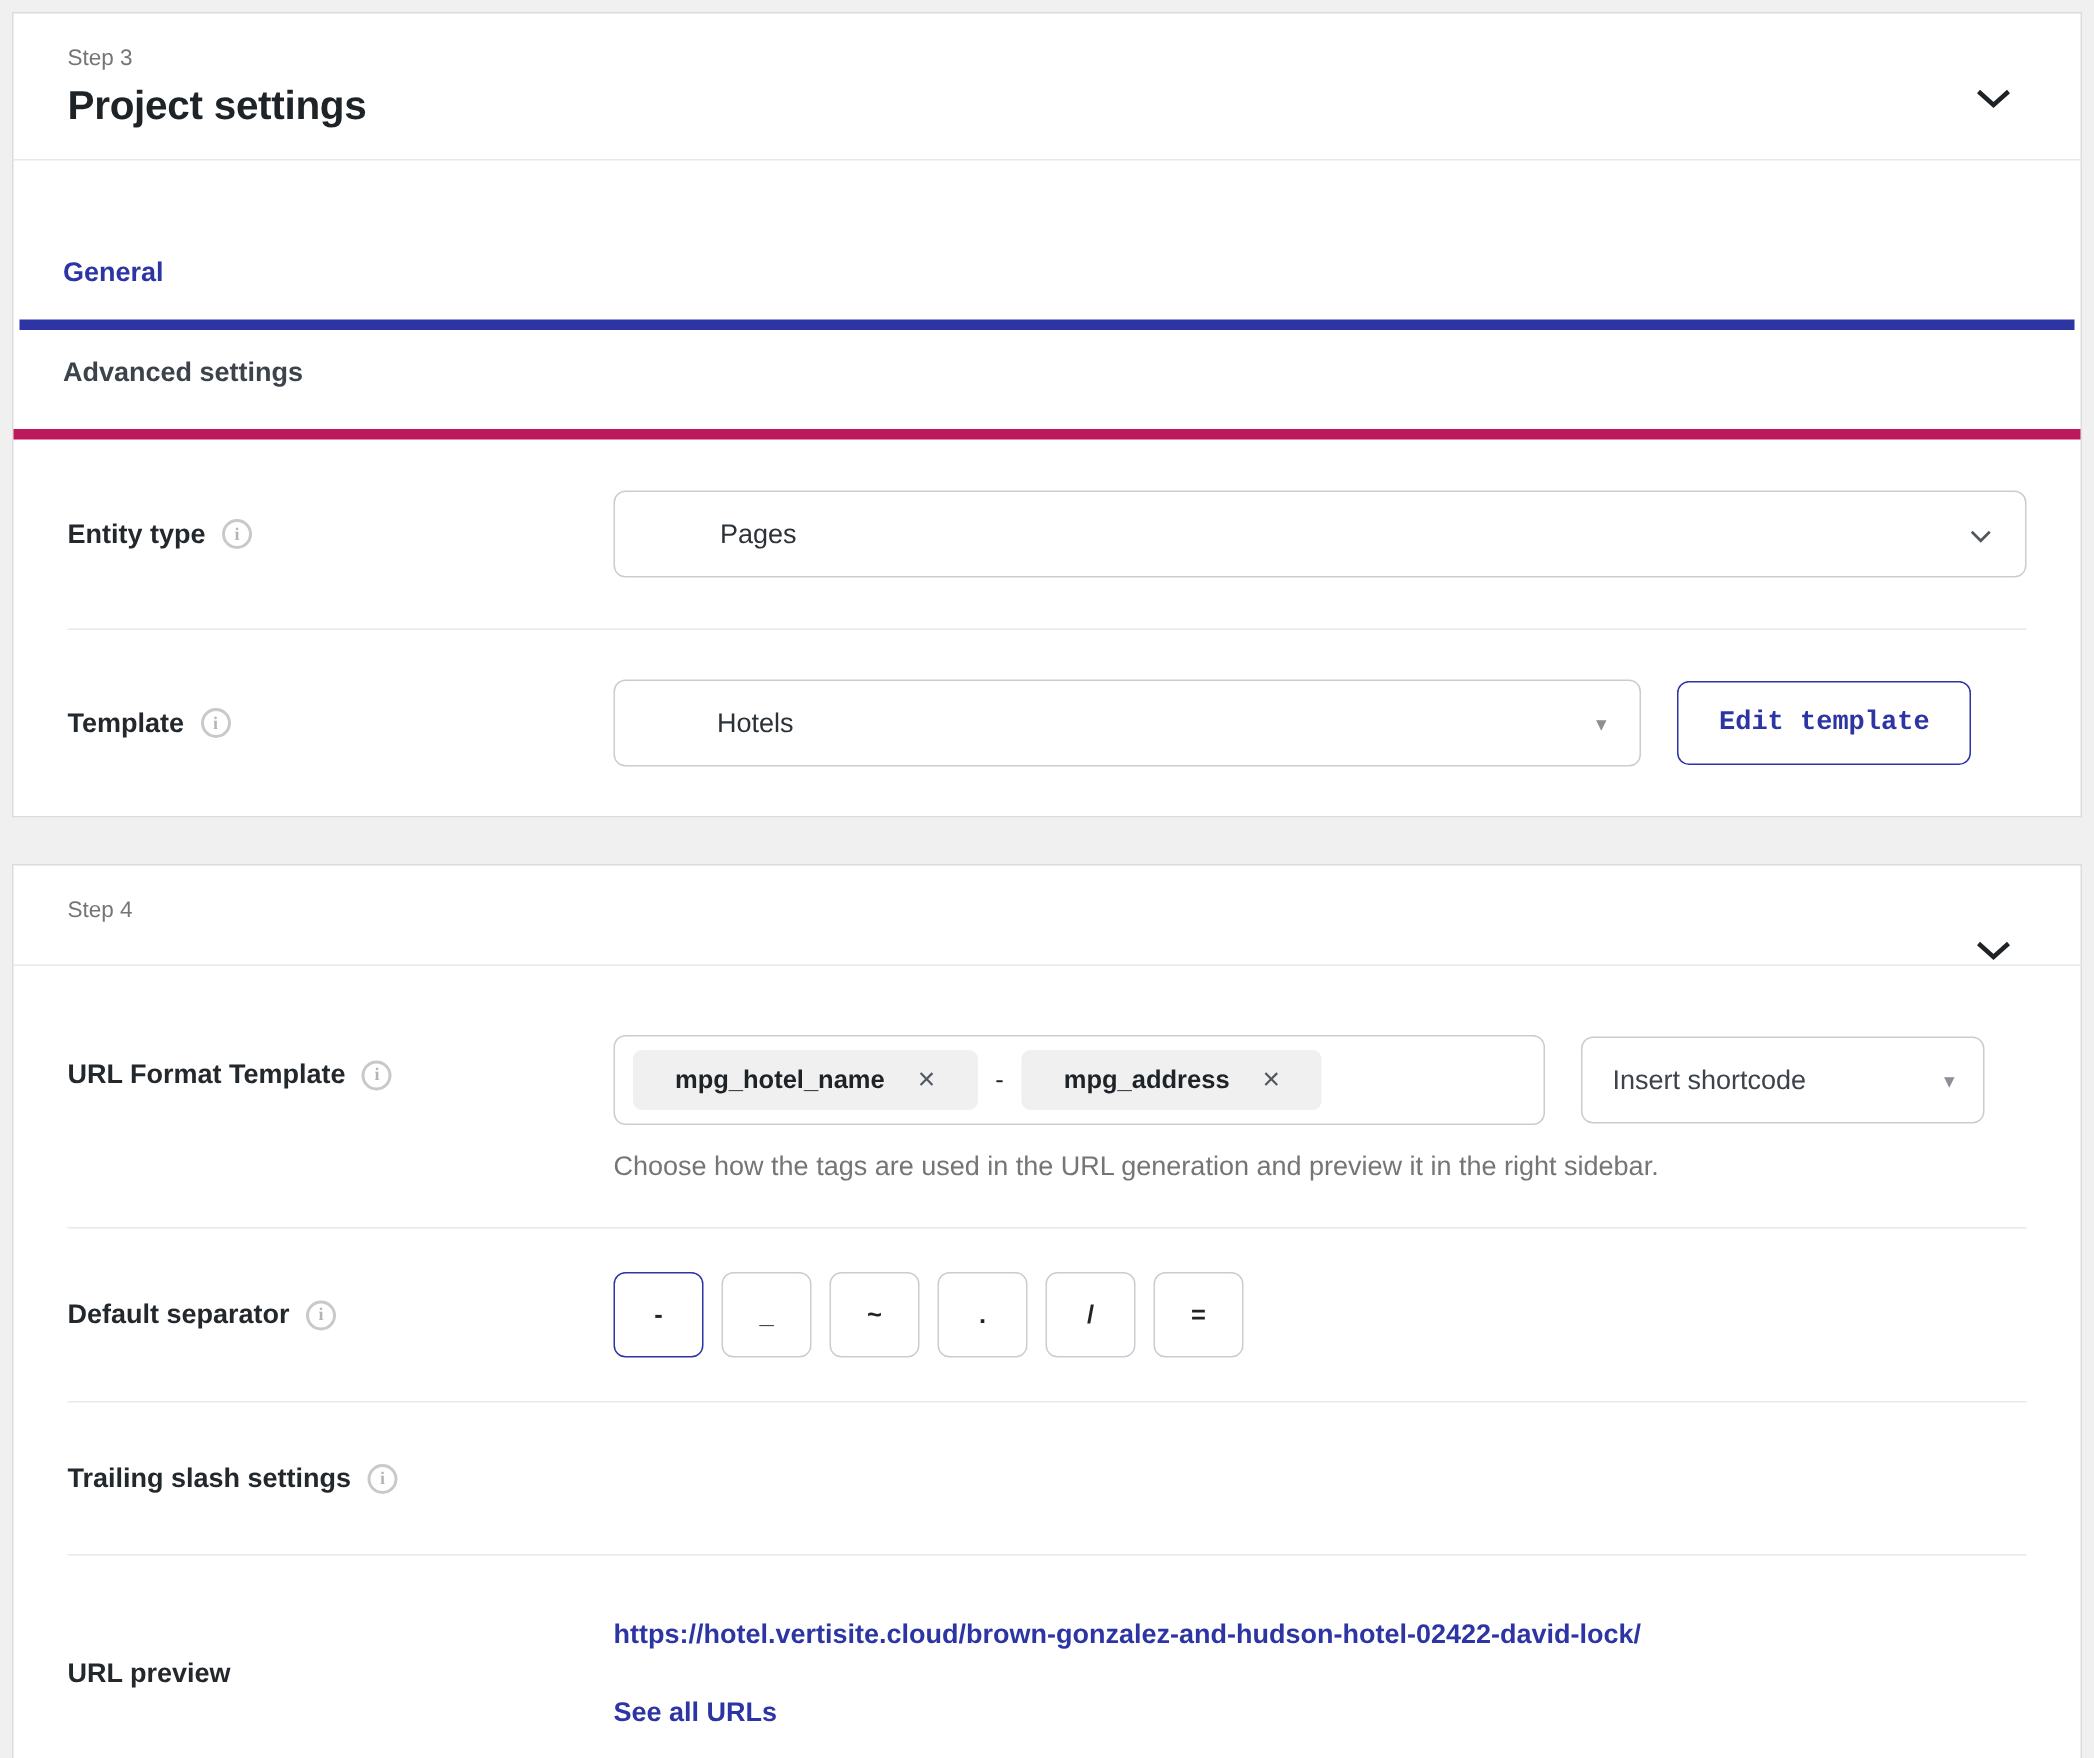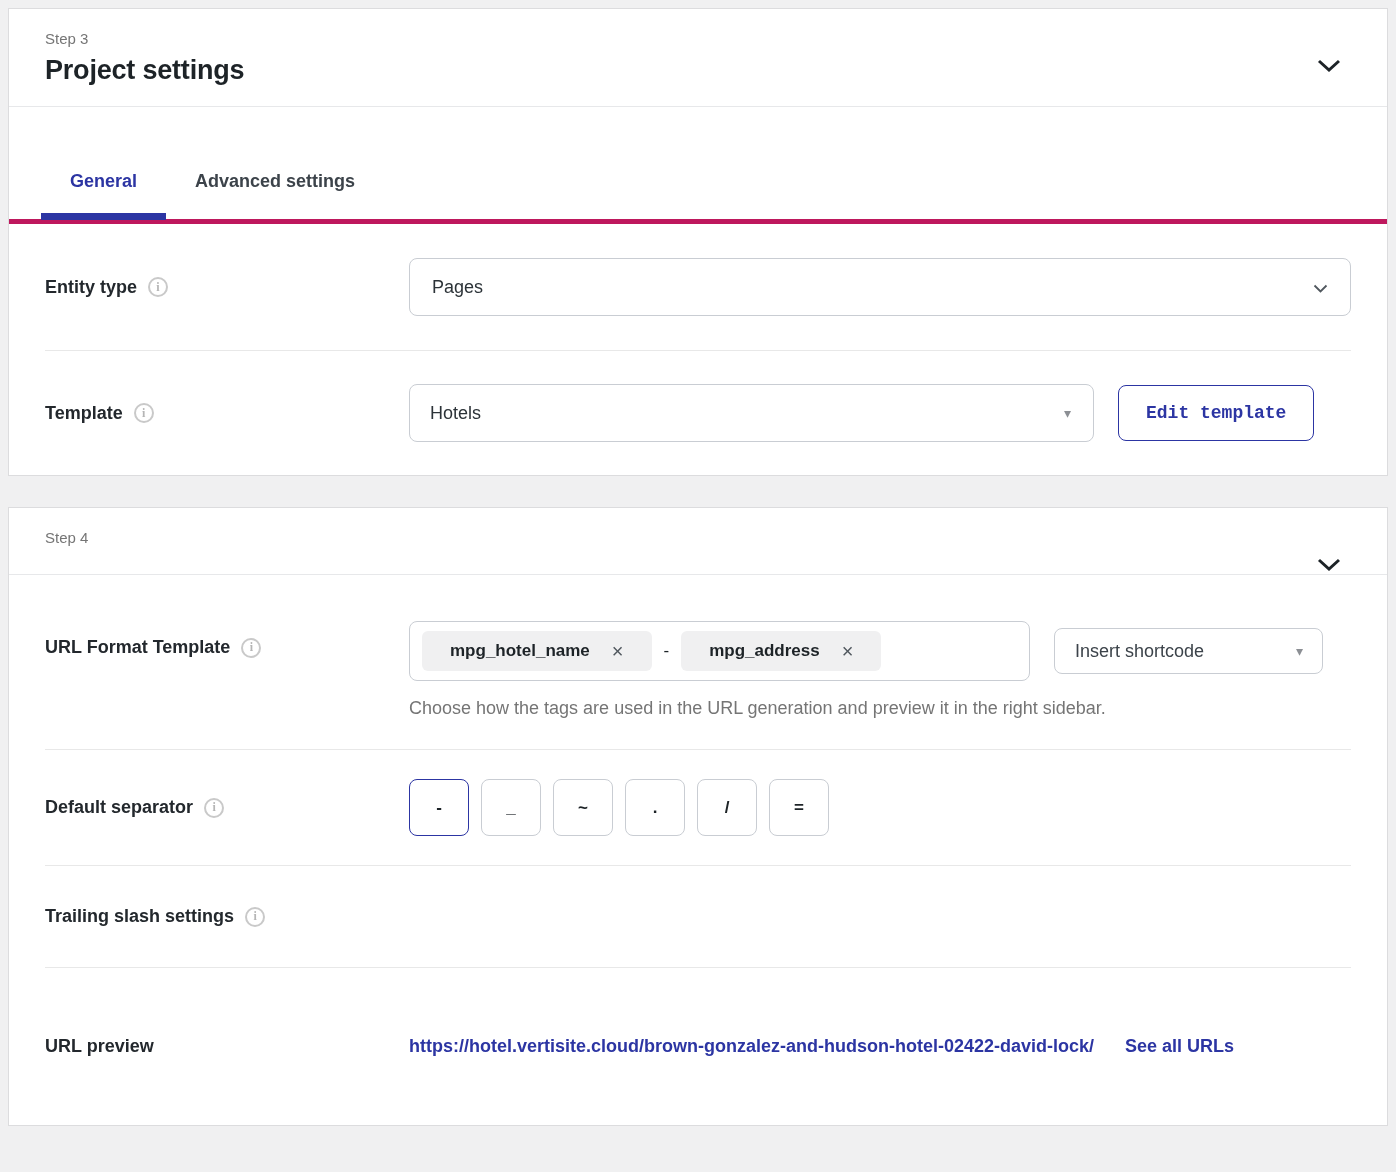--- a/index.html
+++ b/index.html
@@ -37,22 +37,23 @@
   .card-title{font-size:27px;font-weight:bold;color:var(--dark);letter-spacing:-0.2px;}
   .collapse-btn{
     position:absolute;right:42px;top:46px;
     background:none;border:none;padding:4px;cursor:pointer;line-height:0;
   }
 
   
   .tabs{
     display:flex;
     margin-top:45px;
-    padding:0 32px;
-    border-bottom:5px solid #be185d;
+    padding:0 4px;
+    border-bottom:7px solid #be185d;
+    flex-direction:column;
   }
   .tab{
     padding:19px 29px 21px 29px;
     font-size:18px;font-weight:bold;color:#3c434a;
     border-bottom:7px solid transparent;
     cursor:pointer;
     margin-bottom:-1px;
   }
   .tab.active{color:var(--accent);border-bottom-color:var(--accent);}
 
@@ -78,21 +79,21 @@
 
   
   .select{
     height:58px;
     border:1px solid var(--border);border-radius:8px;
     display:flex;align-items:center;
     padding:0 22px;
     font-size:18px;color:#2c3338;
     background:#fff;cursor:pointer;
   }
-  .select .grow{flex:1;}
+  .select .grow{flex:1;margin-left:48px;}
   .row.entity{height:126px;}
   .entity-select{flex:1;}
   .row.template{height:124px;}
   .template-select{width:685px;flex:0 0 685px;padding-left:20px;}
   .caret{color:#8c8f94;font-size:14px;line-height:1;}
   .btn-outline{
     margin-left:24px;
     height:56px;padding:0 27px;
     background:#fff;
     border:1.5px solid var(--accent);border-radius:8px;
@@ -117,21 +118,21 @@
     display:inline-flex;align-items:center;gap:22px;
     font-size:17px;font-weight:bold;color:var(--dark);
     white-space:nowrap;
   }
   .chip .x{
     color:#50575e;font-weight:normal;font-size:20px;line-height:1;
     cursor:pointer;
   }
   .tag-sep{font-size:17px;color:var(--dark);}
   .insert-box{
-    width:269px;flex:0 0 269px;height:46px;margin-left:24px;
+    width:269px;flex:0 0 269px;height:58px;margin-left:24px;
     border:1px solid var(--border);border-radius:8px;
     display:flex;align-items:center;justify-content:space-between;
     padding:0 19px 0 20px;
     font-size:18px;color:#3c434a;background:#fff;cursor:pointer;
   }
   .help-text{margin-top:17px;font-size:18px;color:var(--gray);}
 
   
   .row.separator{height:115px;}
   .sep-group{display:flex;gap:12px;}
@@ -156,21 +157,21 @@
   .seg:first-child{border-radius:6px 0 0 6px;margin-left:0;}
   .seg:last-child{border-radius:0 6px 6px 0;}
   .seg.selected{
     color:var(--accent);
     border:2px solid var(--accent);border-radius:6px;
     z-index:1;position:relative;
   }
 
   
   .row.preview{height:157px;}
-  .preview-links{display:flex;flex-direction:row;gap:31px;}
+  .preview-links{display:flex;flex-direction:column;gap:31px;}
   .link{
     color:var(--accent);font-size:18px;font-weight:bold;
     text-decoration:none;cursor:pointer;
   }
 </style>
 </head>
 <body>
 
 <section class="card first">
   <div class="card-header">

